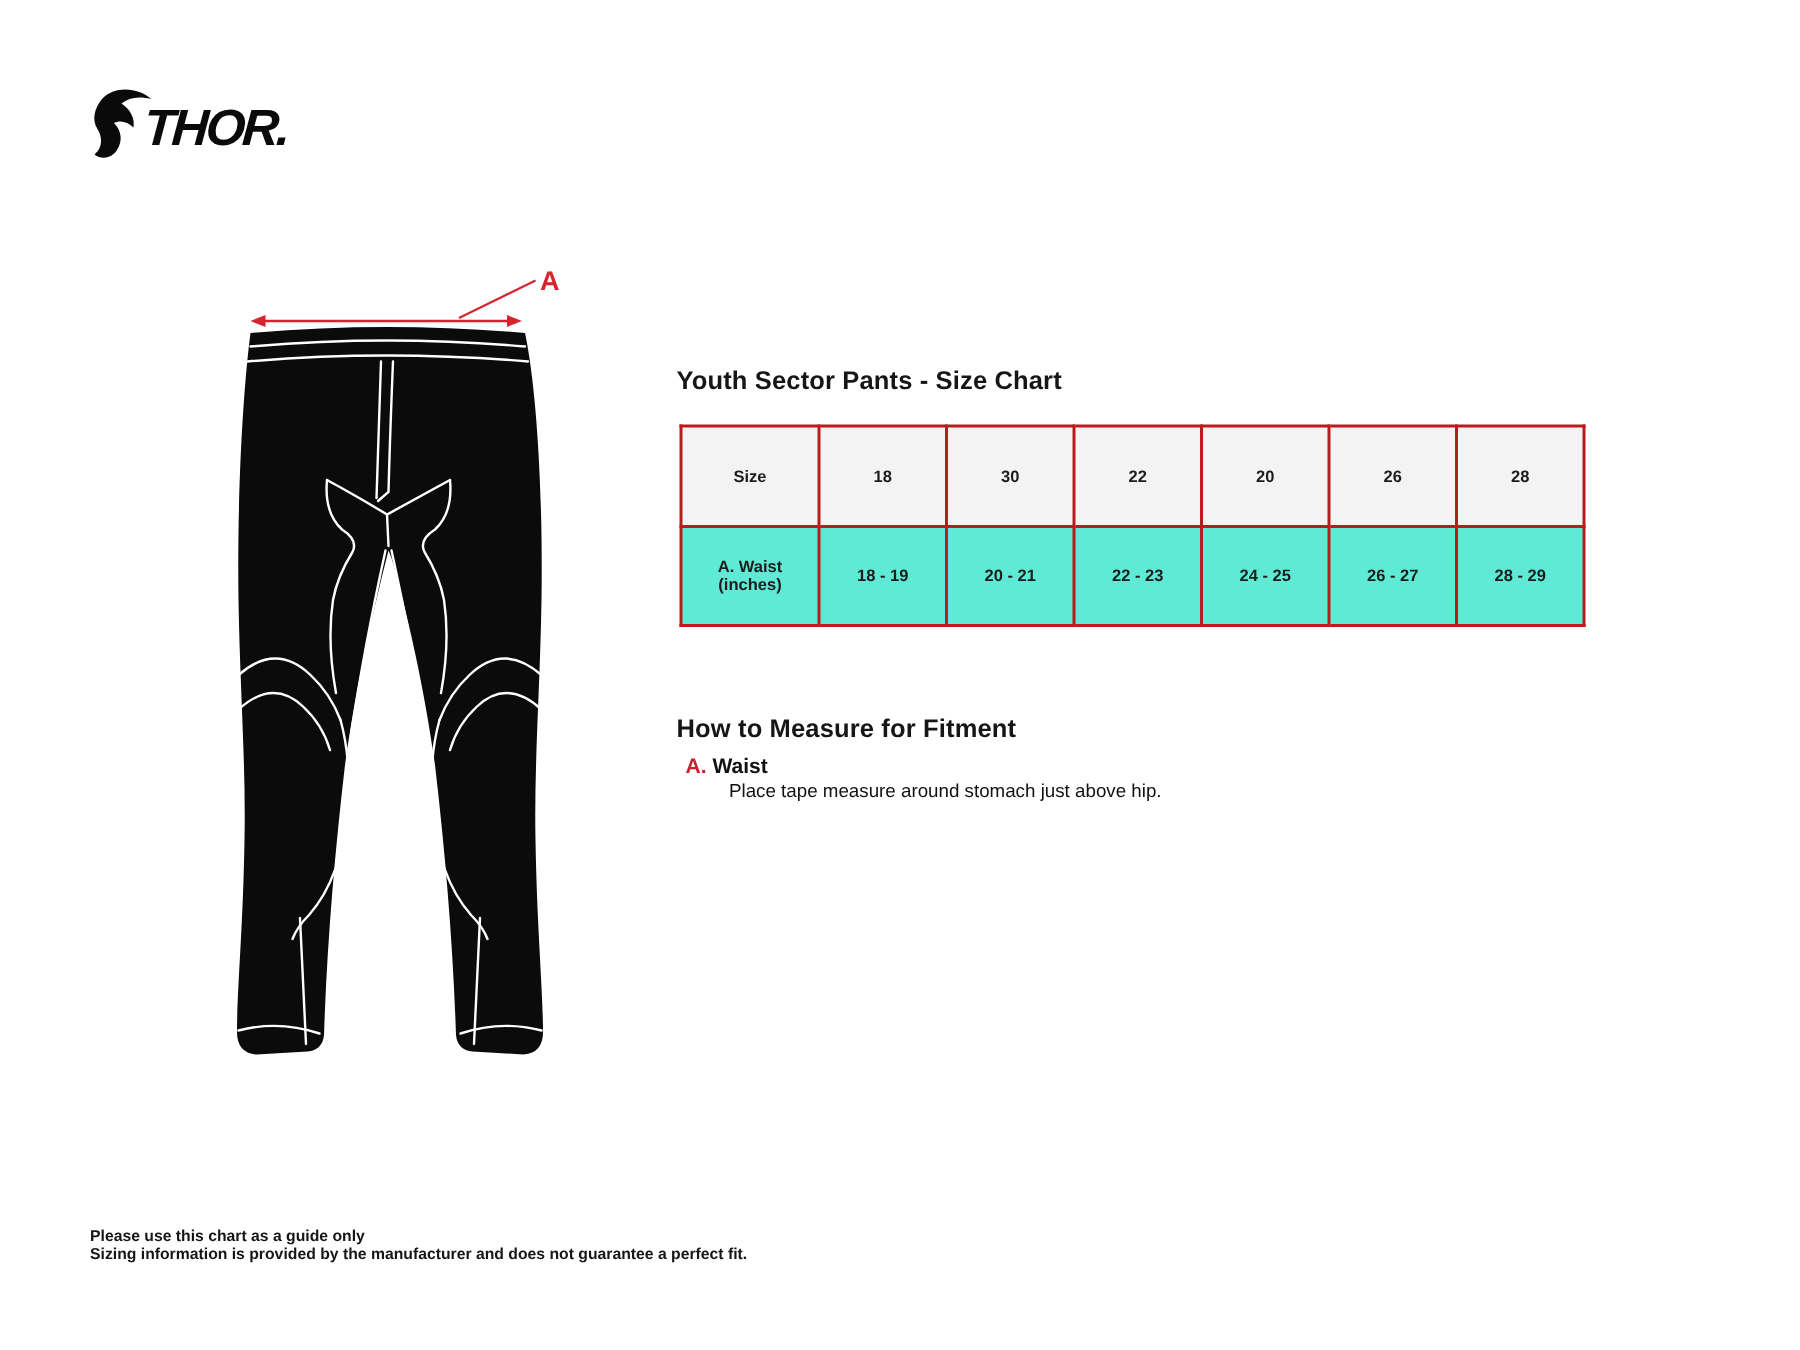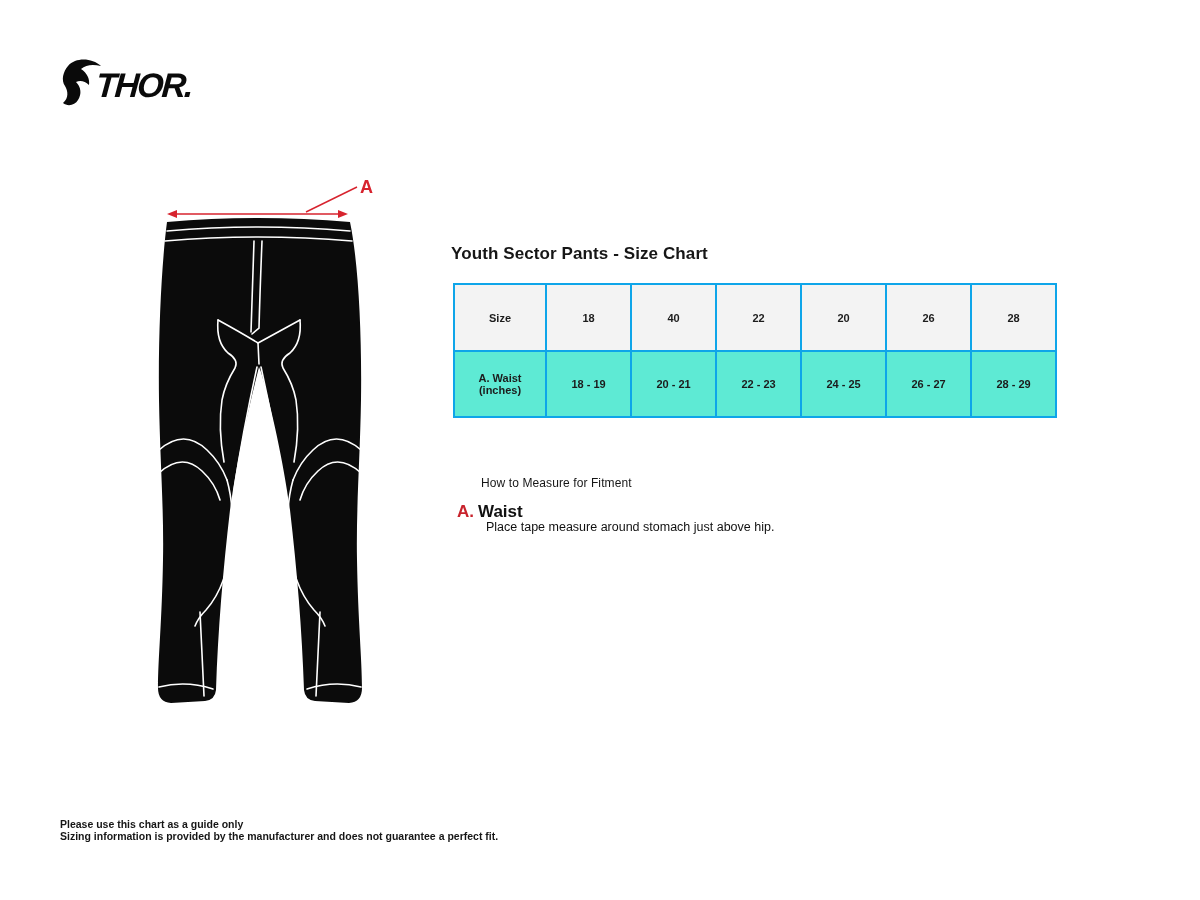--- a/index.html
+++ b/index.html
@@ -14,32 +14,32 @@
   
   #logo{left:56px;top:56px;width:150px;height:52px;}
 
   
   #diagram{left:140px;top:160px;width:250px;height:560px;}
 
   
   #chart-title{left:451px;top:244px;font-size:17px;font-weight:bold;color:#161616;letter-spacing:.1px;}
   #size-table{left:453px;top:283px;border-collapse:collapse;table-layout:fixed;width:604px;}
   #size-table td{
-    border:2px solid #0ea5e9;
+    border:2px solid #b91c1c;
     text-align:center;vertical-align:middle;
     font-size:11px;font-weight:bold;color:#1c1c1c;
     padding:0 4px;
   }
   #size-table tr.hdr td{background:#f3f3f3;height:65px;}
   #size-table tr.val td{background:#5eead4;height:64px;}
   #size-table col.c0{width:92px;}
 
   
-  #measure-title{left:451px;top:476px;font-size:12px;font-weight:normal;color:#161616;letter-spacing:.1px;margin-left:30px;}
-  #measure-key-line{left:457px;top:502px;font-size:17px;font-weight:bold;}
+  #measure-title{left:451px;top:476px;font-size:17px;font-weight:bold;color:#161616;letter-spacing:.1px;}
+  #measure-key-line{left:457px;top:502px;font-size:14px;font-weight:bold;}
   #measure-key-line .red{color:#c8232c;margin-right:4px;}
   #measure-desc{left:457px;top:520px;font-size:12.5px;font-weight:normal;color:#111;margin-left:29px;}
 
   
   #footer{left:60px;top:818px;font-size:10.5px;font-weight:bold;line-height:12px;color:#161616;}
 
   svg text{font-family:"Liberation Sans", sans-serif;}
 </style>
 </head>
 <body>
@@ -114,21 +114,21 @@
       <col>
       <col>
       <col>
       <col>
       <col>
     </colgroup>
   <tbody>
       <tr class="hdr">
     <td>Size</td>
     <td>18</td>
-    <td>40</td>
+    <td>30</td>
     <td>22</td>
     <td>20</td>
     <td>26</td>
     <td>28</td>
   </tr>
   <tr class="val">
     <td>A. Waist (inches)</td>
     <td>18 - 19</td>
     <td>20 - 21</td>
     <td>22 - 23</td>

